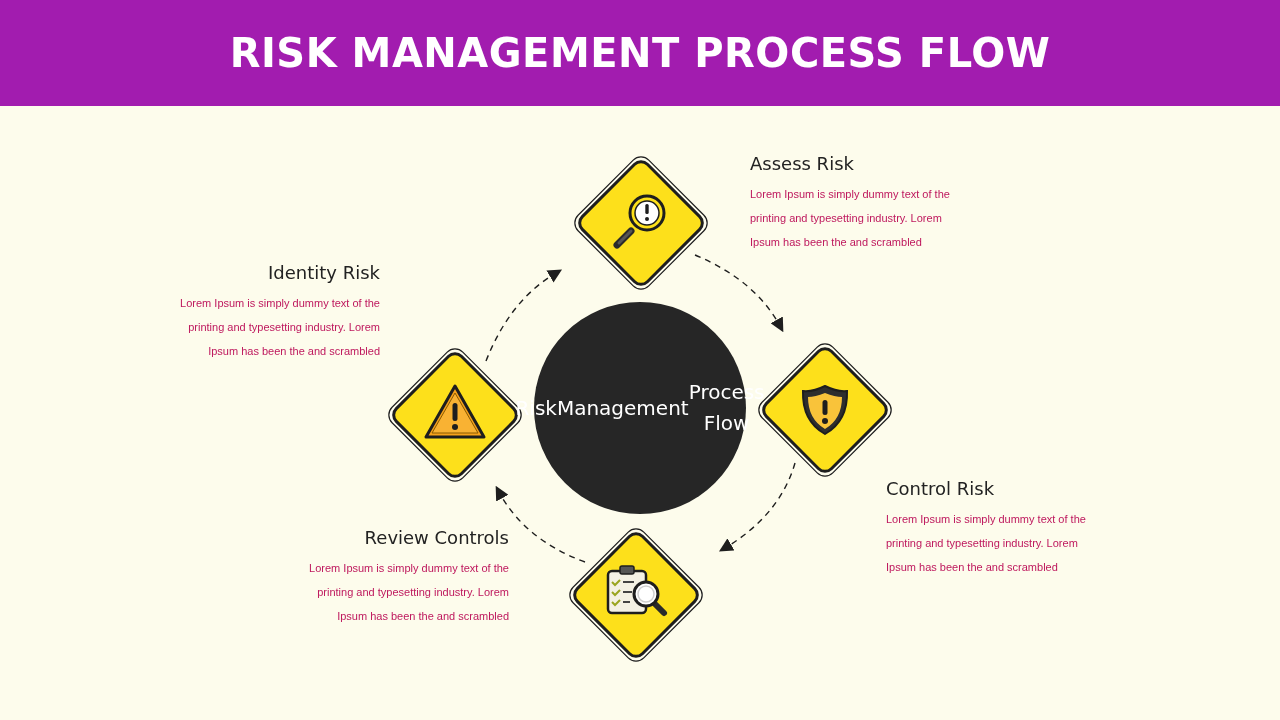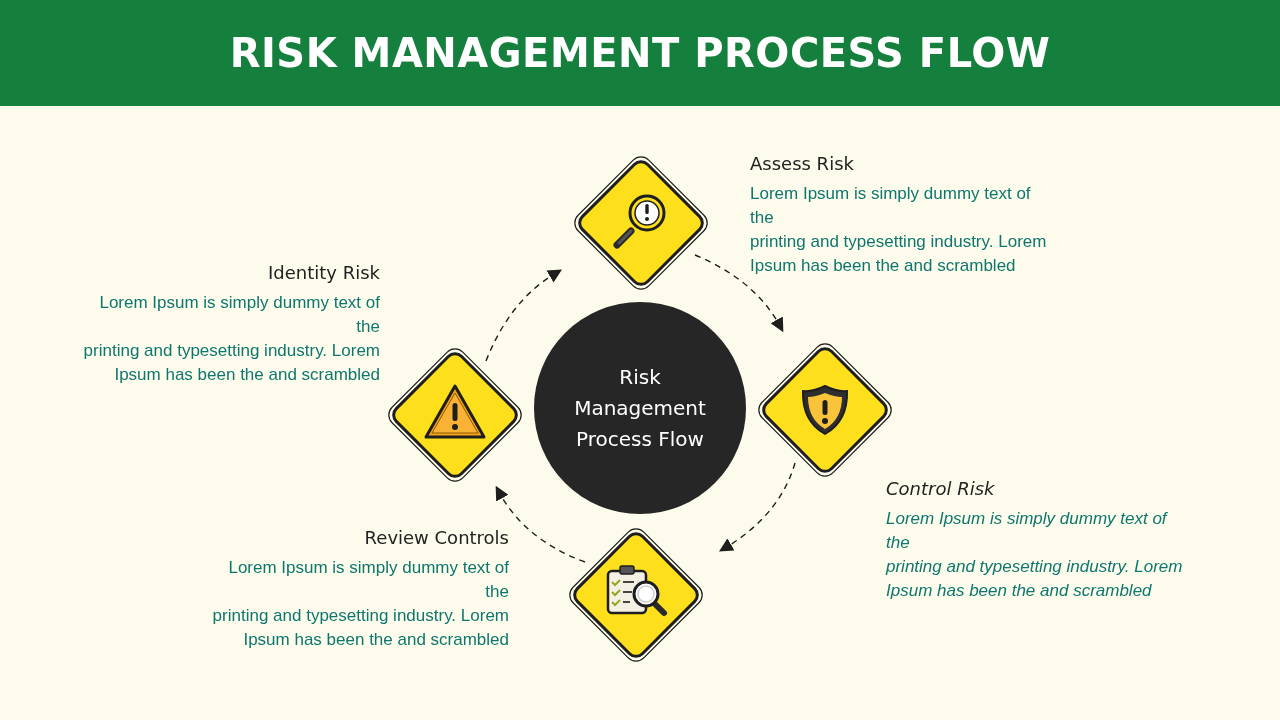--- a/index.html
+++ b/index.html
@@ -4,51 +4,51 @@
 <style>
   html, body { margin: 0; padding: 0; }
   body {
     width: 1280px; height: 720px; overflow: hidden;
     background: #fdfcec;
     font-family: "Liberation Sans", "DejaVu Sans", sans-serif;
     position: relative;
   }
   .header {
     position: absolute; left: 0; top: 0; width: 1280px; height: 106px;
-    background: #15803d;
+    background: #a21caf;
     display: flex; align-items: center; justify-content: center;
   }
   .header h1 {
     margin: 0; color: #ffffff;
     font-family: "DejaVu Sans", sans-serif;
     font-size: 40px; font-weight: bold; letter-spacing: 0.5px;
   }
   .canvas { position: absolute; left: 0; top: 0; width: 1280px; height: 720px; }
 
   .diamond {
     position: absolute; width: 148px; height: 148px;
   }
   .center-circle {
     position: absolute; left: 534px; top: 302px; width: 212px; height: 212px;
     border-radius: 50%; background: #262626;
     display: flex; align-items: center; justify-content: center;
-    flex-direction: column; text-align: center;
+    flex-direction: row; text-align: center;
   }
   .center-circle span {
     color: #ffffff; font-family: "DejaVu Sans", sans-serif;
     font-size: 20px; line-height: 31px; font-weight: 500; display: block;
   }
 
   .step { position: absolute; width: 300px; }
   .step h3 {
     margin: 0 0 8px 0; font-family: "DejaVu Sans", sans-serif;
     font-size: 18px; font-weight: normal; color: #222222;
   }
   .step p {
-    margin: 0; font-size: 17px; line-height: 24px; color: #0f766e;
+    margin: 0; font-size: 11px; line-height: 24px; color: #be185d;
   }
   .step.right { text-align: left; }
   .step.left { text-align: right; }
 </style>
 </head>
 <body>
 
 <div class="header">
   <h1>RISK MANAGEMENT PROCESS FLOW</h1>
 </div>
@@ -153,21 +153,21 @@
 
   <div class="step left" style="left:80px;top:262px;">
     <h3>Identity Risk</h3>
     <p>
       <span>Lorem Ipsum is simply dummy text of the</span><br>
       <span>printing and typesetting industry. Lorem</span><br>
       <span>Ipsum has been the and scrambled</span>
     </p>
   </div>
 
-  <div class="step right" style="left:886px;top:478px;font-style:italic;">
+  <div class="step right" style="left:886px;top:478px;">
     <h3>Control Risk</h3>
     <p>
       <span>Lorem Ipsum is simply dummy text of the</span><br>
       <span>printing and typesetting industry. Lorem</span><br>
       <span>Ipsum has been the and scrambled</span>
     </p>
   </div>
 
   <div class="step left" style="left:209px;top:527px;">
     <h3>Review Controls</h3>

